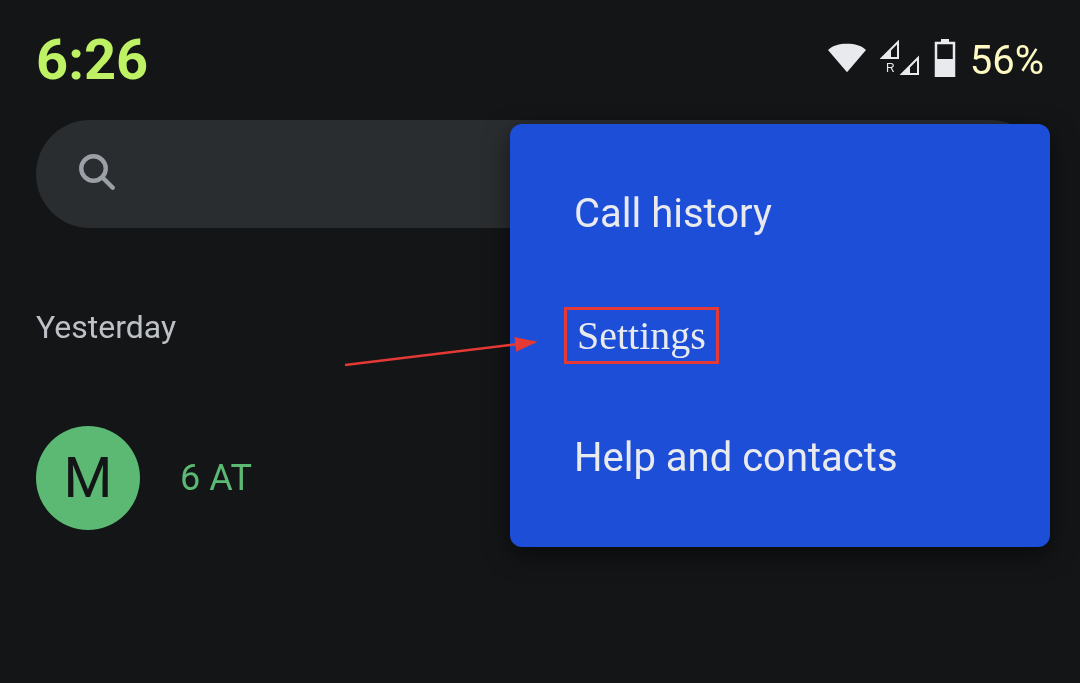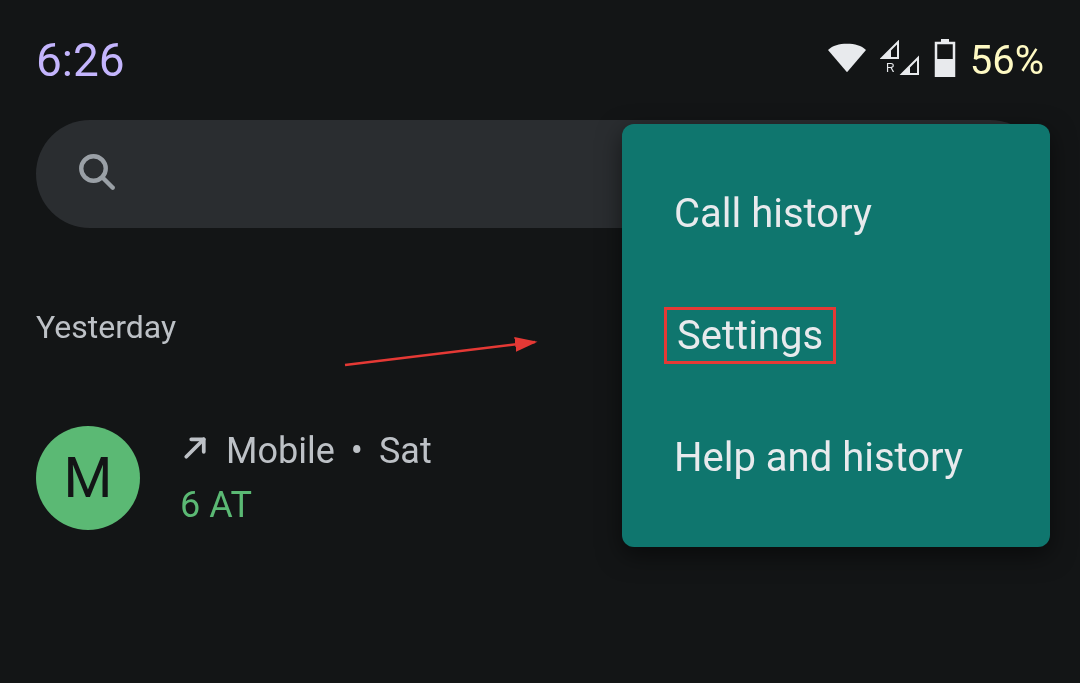--- a/index.html
+++ b/index.html
@@ -19,23 +19,23 @@
     
     
     .status-bar {
       display: flex;
       justify-content: space-between;
       align-items: center;
       padding: 40px 36px 20px 36px;
       height: 100px;
     }
     .status-time {
-      font-size: 46px;
-      font-weight: 400;
-      color: #c4b5fd;
+      font-size: 56px;
+      font-weight: 700;
+      color: #bef264;
     }
     .status-icons {
       display: flex;
       align-items: center;
       gap: 14px;
     }
     .status-battery-text {
       font-size: 40px;
       color: #fef9c3;
     }
@@ -102,38 +102,39 @@
     .call-carrier {
       font-size: 36px;
       color: #5bb974;
     }
     
     
     .overflow-menu {
       position: absolute;
       top: 124px;
       right: 30px;
-      width: 428px;
-      background: #0f766e;
+      width: 540px;
+      background: #1d4ed8;
       border-radius: 12px;
       box-shadow: 0 8px 24px rgba(0,0,0,0.5);
-      padding: 30px 4px;
+      padding: 30px 16px;
       z-index: 100;
     }
     .menu-item {
       padding: 36px 48px;
       font-size: 40px;
       color: #e8eaed;
       cursor: pointer;
     }
     .menu-item-highlight {
       display: inline-block;
       border: 3px solid #e53935;
       padding: 2px 10px;
       margin: -2px -10px;
+      font-family: Liberation Serif, serif;
     }
     
     
     .annotation-arrow {
       position: absolute;
       top: 280px;
       left: 340px;
       z-index: 200;
       pointer-events: none;
     }
@@ -178,41 +179,30 @@
       </svg>
     </span>
   </div>
 </div>
 
 <div class="section-header">Yesterday</div>
 
 <div class="call-item">
   <div class="avatar">M</div>
   <div class="call-details">
-    <div class="call-meta">
-      <span>
-        <svg width="30" height="30" viewBox="0 0 24 24" fill="none">
-          <line x1="5" y1="19" x2="19" y2="5" stroke="#bdc1c6" stroke-width="3" stroke-linecap="round"></line>
-          <polyline points="9,5 19,5 19,15" fill="none" stroke="#bdc1c6" stroke-width="3" stroke-linecap="round" stroke-linejoin="round"></polyline>
-        </svg>
-      </span>
-      <span>Mobile</span>
-      <span>•</span>
-      <span>Sat</span>
-    </div>
     <div class="call-carrier">6 AT</div>
   </div>
 </div>
 
 <div class="overflow-menu">
   <div class="menu-item">Call history</div>
   <div class="menu-item">
     <span class="menu-item-highlight">Settings</span>
   </div>
-  <div class="menu-item">Help and history</div>
+  <div class="menu-item">Help and contacts</div>
 </div>
 
 <div class="annotation-arrow">
   <svg width="220" height="90" viewBox="0 0 220 90">
     <defs>
       <marker id="arrowhead" markerWidth="10" markerHeight="10" refX="8" refY="3" orient="auto">
         <polygon points="0 0, 9 3, 0 6" fill="#e53935"></polygon>
       </marker>
     </defs>
     <line x1="5" y1="85" x2="195" y2="62" stroke="#e53935" stroke-width="2.5" marker-end="url(#arrowhead)"></line>

